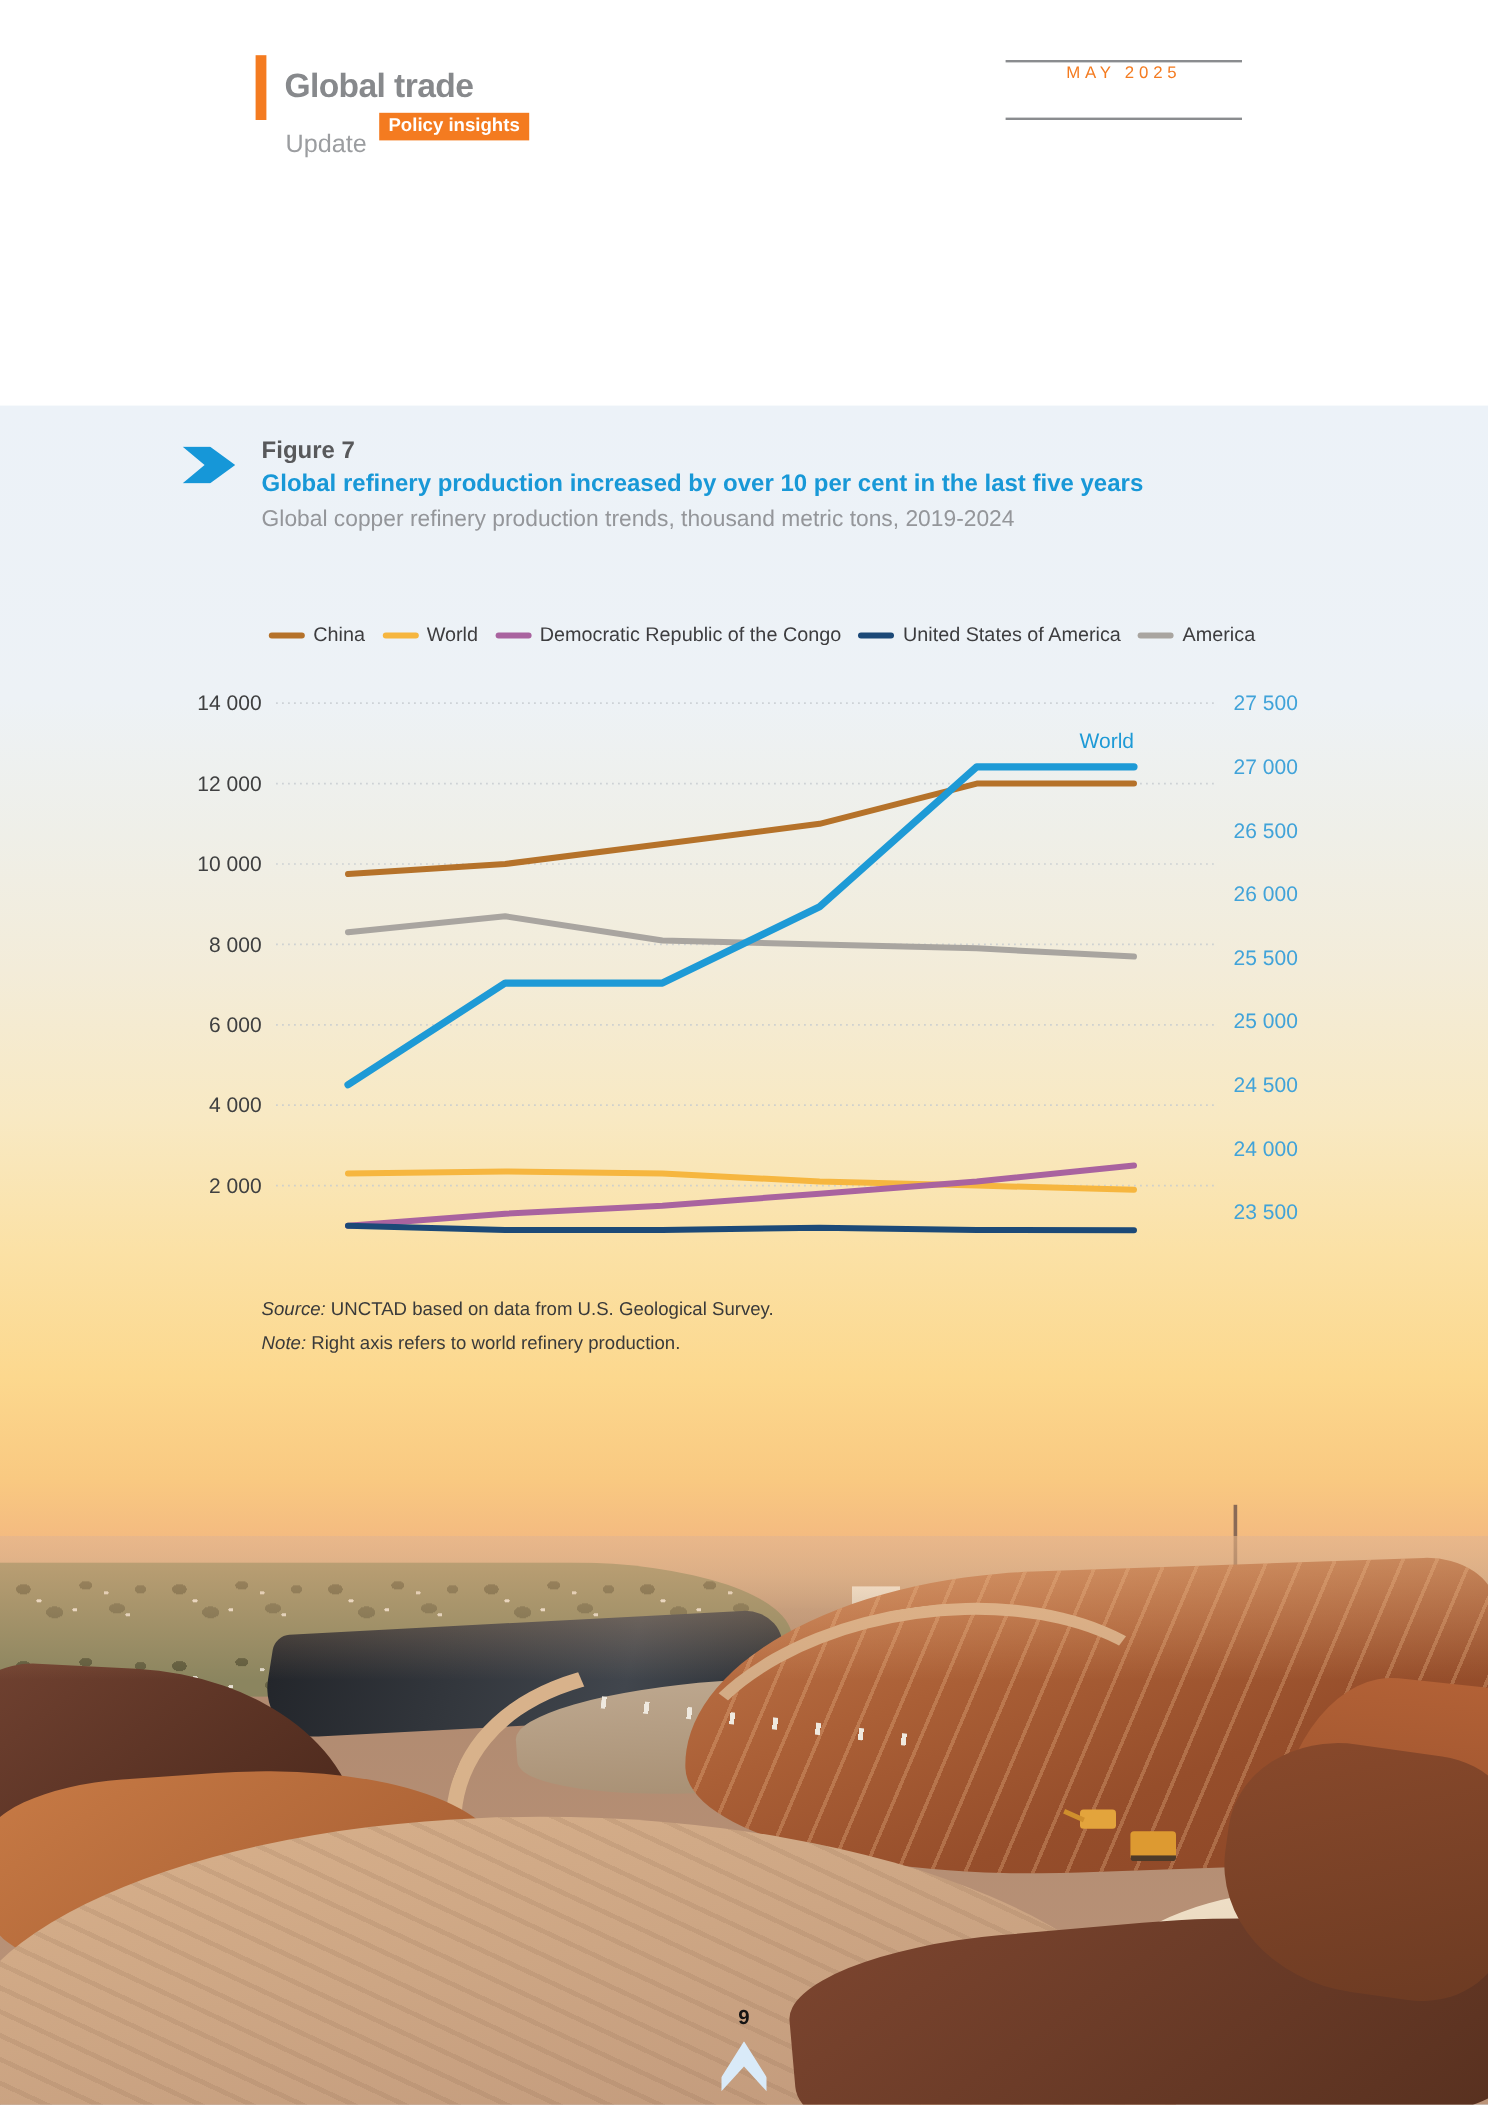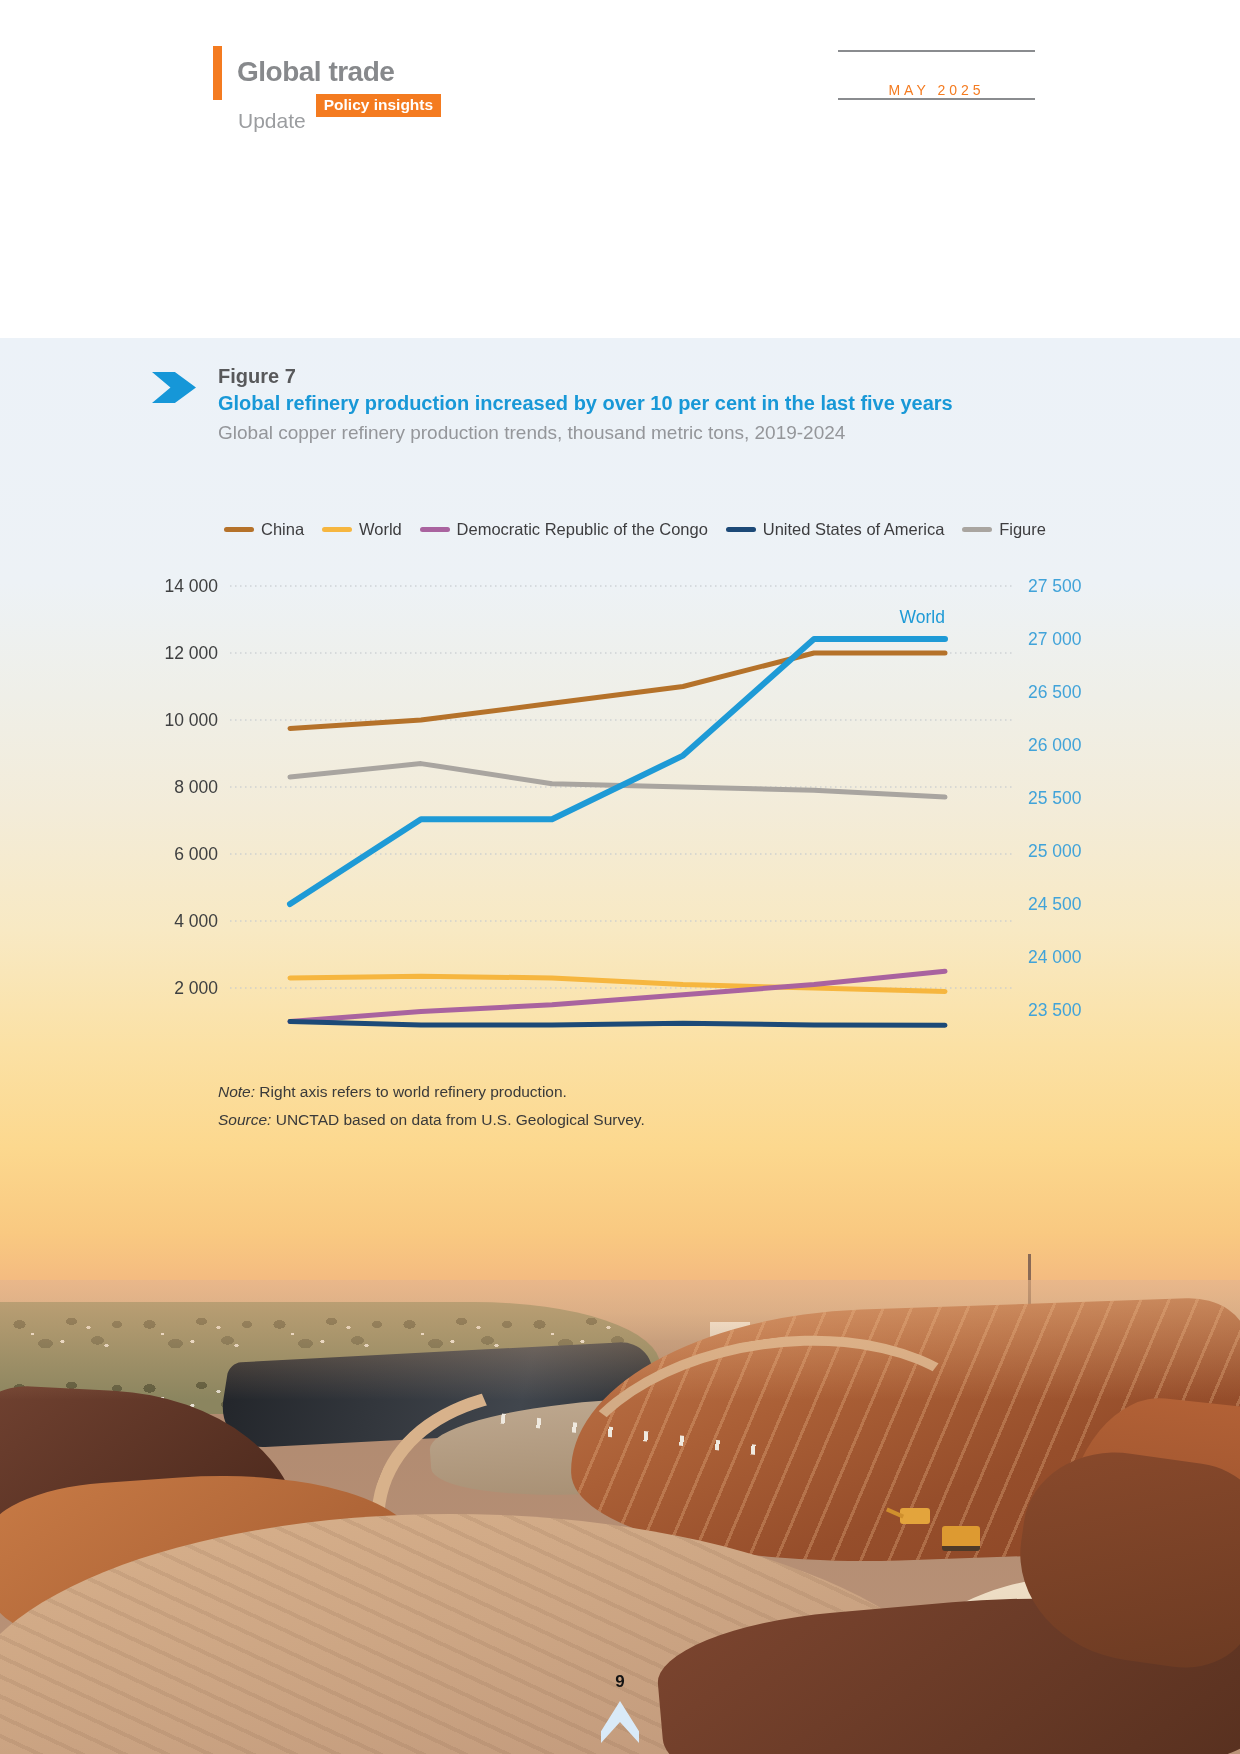--- a/index.html
+++ b/index.html
@@ -5,21 +5,21 @@
   html,body{margin:0;padding:0;}
   body{font-family:"Liberation Sans","DejaVu Sans",sans-serif;background:#777;}
   .page{position:relative;width:1240px;height:1754px;margin:0 auto;background:#ffffff;overflow:hidden;}
 
   
   .accent-bar{position:absolute;left:213px;top:46px;width:9px;height:54px;background:#f47b20;}
   .hdr-title{position:absolute;left:237px;top:56px;font-size:28px;font-weight:bold;color:#87898c;letter-spacing:-.5px;}
   .hdr-subrow{position:absolute;left:238px;top:77px;display:flex;align-items:center;}
   .hdr-update{font-size:21px;color:#9b9da0;margin-top:32px;}
   .hdr-badge{margin-left:10px;background:#f47b20;color:#fff;font-size:15.5px;font-weight:bold;padding:2px 8px 3px;text-align:center;}
-  .date-box{position:absolute;left:838px;top:50px;width:197px;height:46px;border-top:2px solid #8a8c8f;border-bottom:2px solid #8a8c8f;display:flex;align-items:flex-end;justify-content:center;}
+  .date-box{position:absolute;left:838px;top:50px;width:197px;height:46px;border-top:2px solid #8a8c8f;border-bottom:2px solid #8a8c8f;display:flex;align-items:flex-start;justify-content:center;}
   .date-box span{color:#f47b20;font-size:14px;letter-spacing:4px;}
 
   
   .intro{position:absolute;left:196px;top:202px;width:727px;font-size:17.5px;line-height:1.6;color:#221f1f;text-align:justify;}
 
   
   .figure-band{position:absolute;left:0;top:338px;width:1240px;height:942px;
     background:linear-gradient(180deg,#ecf2f8 0%,#edf2f6 26%,#efefe8 38%,#f3ecd9 50%,#f8e9c3 63%,#fbe1a5 75%,#fcd88e 86%,#f9c981 95%,#f4bb80 100%);}
   .fig-chevron{position:absolute;left:152px;top:34px;width:44px;height:31px;background:#1697d8;
     clip-path:polygon(0 0,52% 0,100% 50%,52% 100%,0 100%,42% 50%);}
@@ -134,21 +134,21 @@
         <div class="legend-item">
           <span class="legend-swatch" style="background: rgb(169, 99, 159);"></span>
           <span class="legend-label">Democratic Republic of the Congo</span>
         </div>
         <div class="legend-item">
           <span class="legend-swatch" style="background: rgb(28, 73, 119);"></span>
           <span class="legend-label">United States of America</span>
         </div>
         <div class="legend-item">
           <span class="legend-swatch" style="background: rgb(169, 165, 160);"></span>
-          <span class="legend-label">Figure</span>
+          <span class="legend-label">America</span>
         </div>
       </div>
 
     <svg class="chart-svg" width="980" height="490" viewBox="0 0 980 490">
         <line x1="100" y1="28" x2="882" y2="28" stroke="#c6cbd0" stroke-width="1.4" stroke-dasharray="1.5 3.5" opacity="0.8"></line>
         <line x1="100" y1="95" x2="882" y2="95" stroke="#c6cbd0" stroke-width="1.4" stroke-dasharray="1.5 3.5" opacity="0.8"></line>
         <line x1="100" y1="162" x2="882" y2="162" stroke="#c6cbd0" stroke-width="1.4" stroke-dasharray="1.5 3.5" opacity="0.8"></line>
         <line x1="100" y1="229" x2="882" y2="229" stroke="#c6cbd0" stroke-width="1.4" stroke-dasharray="1.5 3.5" opacity="0.8"></line>
         <line x1="100" y1="296" x2="882" y2="296" stroke="#c6cbd0" stroke-width="1.4" stroke-dasharray="1.5 3.5" opacity="0.8"></line>
         <line x1="100" y1="363" x2="882" y2="363" stroke="#c6cbd0" stroke-width="1.4" stroke-dasharray="1.5 3.5" opacity="0.8"></line>
@@ -172,22 +172,22 @@
         <polyline points="160,170.4 291,162.0 422,145.3 553,128.5 684,95.0 815,95.0" fill="none" stroke="#b5722a" stroke-width="5" stroke-linecap="round" stroke-linejoin="round"></polyline>
         <polyline points="160,419.9 291,418.3 422,419.9 553,426.6 684,430.0 815,433.4" fill="none" stroke="#f6b63f" stroke-width="5" stroke-linecap="round" stroke-linejoin="round"></polyline>
         <polyline points="160,463.5 291,453.4 422,446.8 553,436.7 684,426.6 815,413.3" fill="none" stroke="#a9639f" stroke-width="5" stroke-linecap="round" stroke-linejoin="round"></polyline>
         <polyline points="160,463.5 291,466.9 422,466.9 553,465.2 684,466.9 815,467.2" fill="none" stroke="#1c4977" stroke-width="5" stroke-linecap="round" stroke-linejoin="round"></polyline>
         <polyline points="160,218.9 291,205.6 422,225.7 553,229.0 684,232.3 815,239.1" fill="none" stroke="#a9a5a0" stroke-width="5" stroke-linecap="round" stroke-linejoin="round"></polyline>
         <polyline points="160,346.0 291,261.2 422,261.2 553,197.6 684,81.0 815,81.0" fill="none" stroke="#1e9ad6" stroke-width="6" stroke-linecap="round" stroke-linejoin="round"></polyline>
         <text x="815" y="65" text-anchor="end" fill="#1e9ad6" font-size="17.5">World</text>
       </svg>
 
     <div class="fig-notes">
+      <div><span class="lead">Source:</span><span> UNCTAD based on data from U.S. Geological Survey.</span></div>
       <div><span class="lead">Note:</span><span> Right axis refers to world refinery production.</span></div>
-      <div><span class="lead">Source:</span><span> UNCTAD based on data from U.S. Geological Survey.</span></div>
     </div>
   </div>
 
   <div class="photo">
     <div class="far-plain"></div>
     <div class="treeline"></div>
     <div class="buildings"></div>
     <div class="antenna"></div>
     <div class="tailings"></div>
     <div class="gray-flat"></div>

